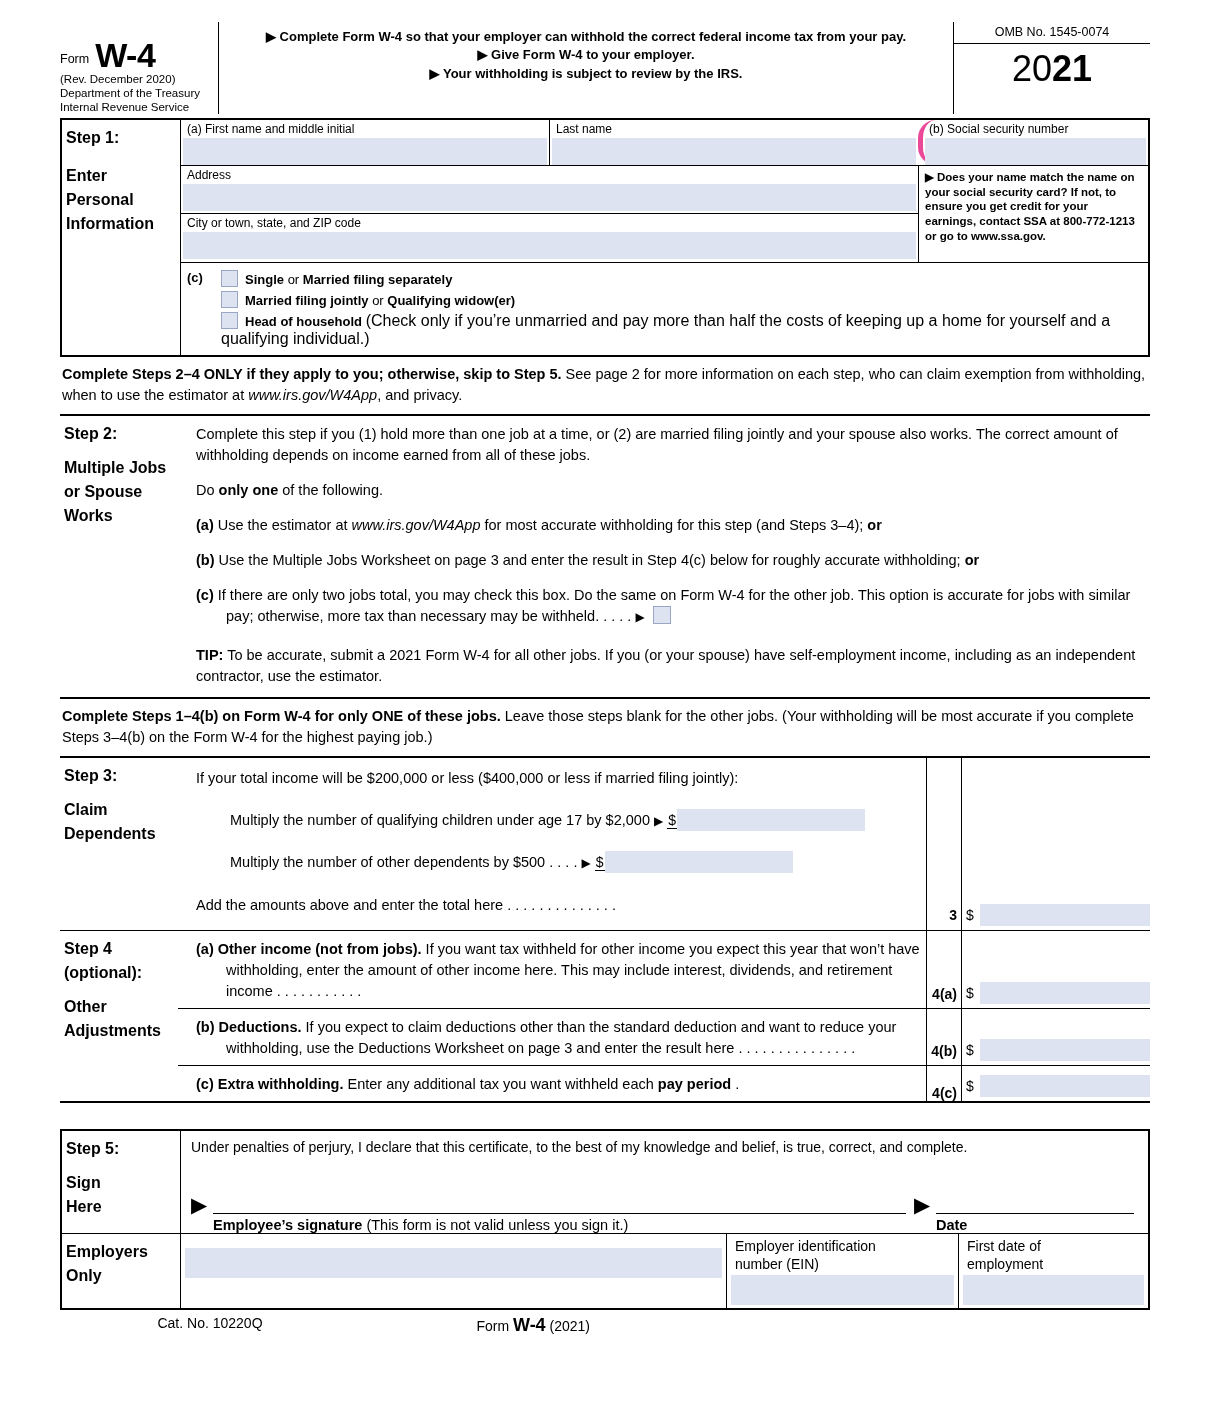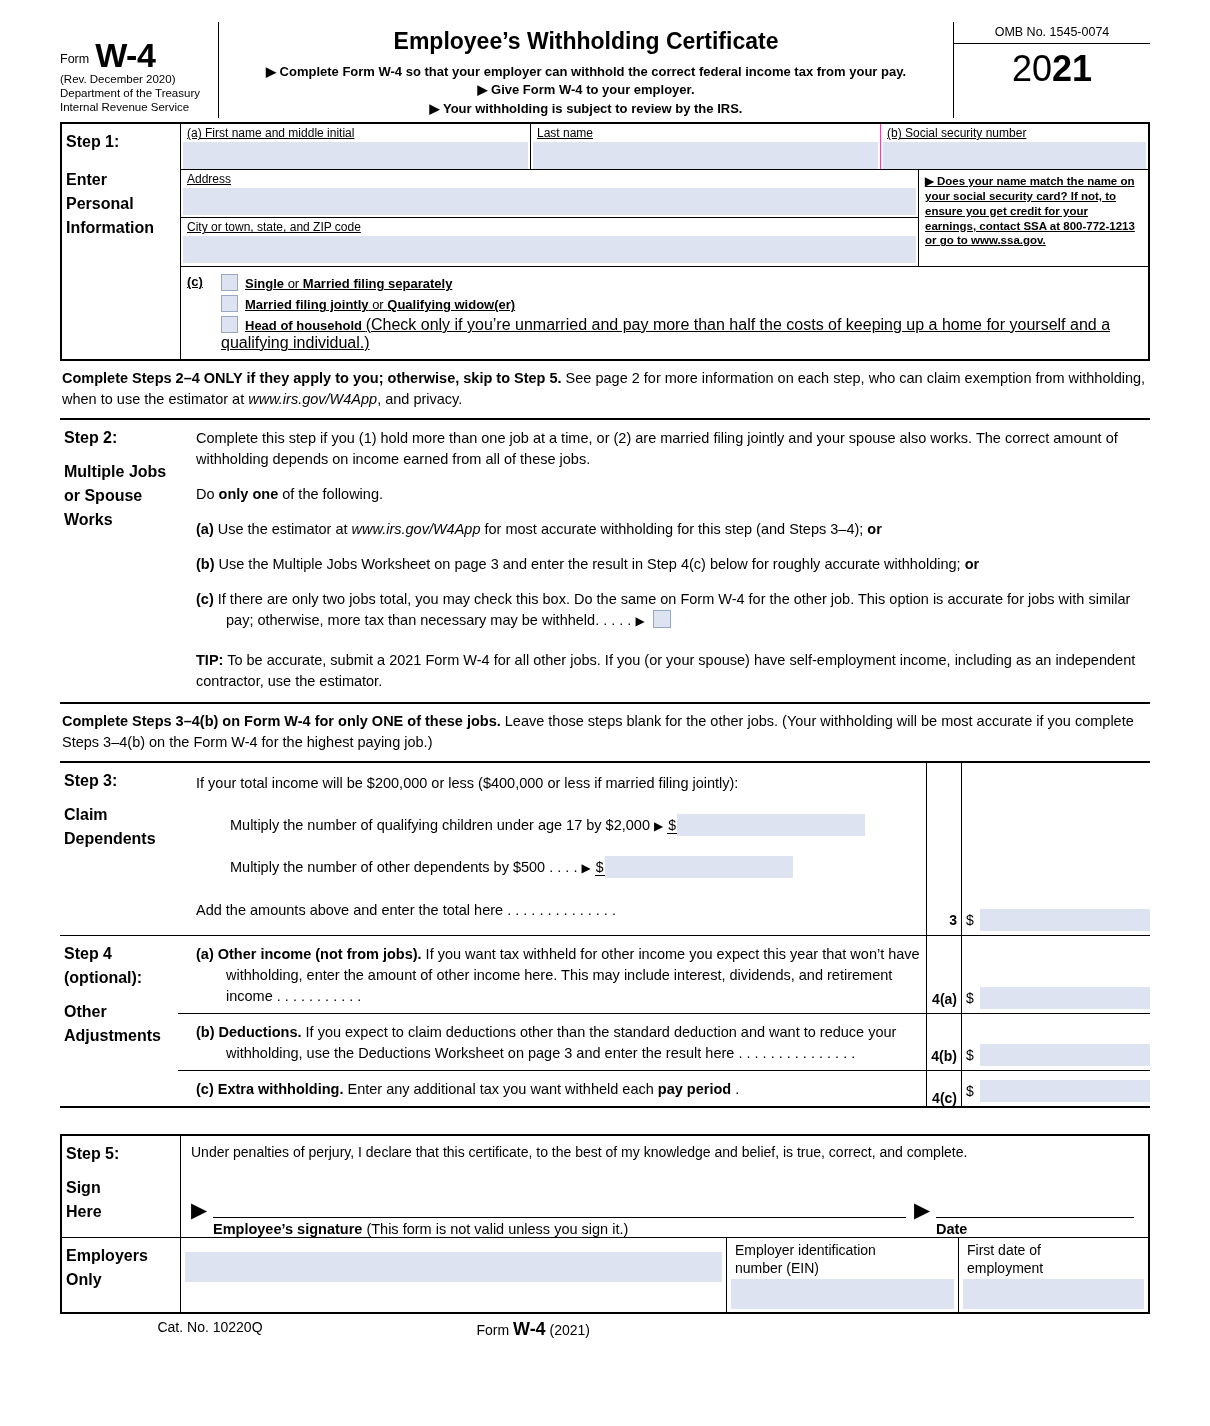--- a/index.html
+++ b/index.html
@@ -103,21 +103,20 @@
   }
   .step1-label {
     width: 118px;
     padding: 6px 4px 4px 4px;
     box-sizing: border-box;
   }
   .step1-body {
     flex: 1;
     border-left: 1px solid #000;
     font-family: "Liberation Sans", sans-serif;
-    text-decoration: underline;
   }
   .s1row { display: flex; }
   .s1cell { position: relative; box-sizing: border-box; }
   .s1cap { font-size: 12px; padding: 2px 0 0 6px; }
   .s1field { height: 27px; margin: 2px 2px 0 2px; }
   .ssa-note {
     font-size: 11.5px;
     line-height: 1.28;
     padding: 4px 6px 2px 6px;
     font-family: "Liberation Sans", sans-serif;
@@ -282,21 +281,20 @@
     <div class="hdr-left">
       <div class="formline">
         <span class="formword">Form</span>
         <span class="w4">W-4</span>
       </div>
       <div>(Rev. December 2020)</div>
       <div>Department of the Treasury</div>
       <div>Internal Revenue Service</div>
     </div>
     <div class="hdr-center">
-      <div class="hdr-title">Employee’s Withholding Certificate</div>
       <div class="hdr-sub">▶ Complete Form W-4 so that your employer can withhold the correct federal income tax from your pay.</div>
       <div class="hdr-sub">▶ Give Form W-4 to your employer.</div>
       <div class="hdr-sub">▶ Your withholding is subject to review by the IRS.</div>
     </div>
     <div class="hdr-right">
       <div class="omb">OMB No. 1545-0074</div>
       <div class="year">
         <span class="light">20</span><b>21</b>
       </div>
     </div>
@@ -314,21 +312,21 @@
 
       <div class="s1row" style="border-bottom:1px solid #000;">
         <div class="s1cell" style="flex:1;">
           <div class="s1cap"><span>(a)   First name and middle initial</span></div>
           <div class="s1field fill"></div>
         </div>
         <div class="s1cell" style="flex:1;border-left:1px solid #000;">
           <div class="s1cap"><span>Last name</span></div>
           <div class="s1field fill"></div>
         </div>
-        <div class="s1cell" style="width:268px;border-left:1px solid #ec4899;">
+        <div class="s1cell" style="width:230px;border-left:5px solid #ec4899;border-radius:18px;">
           <div class="s1cap"><span>(b)   Social security number</span></div>
           <div class="s1field fill"></div>
         </div>
       </div>
 
       <div class="s1row">
         <div class="s1cell" style="flex:1;">
           <div style="border-bottom:1px solid #000;">
             <div class="s1cap"><span>Address</span></div>
             <div class="s1field fill" style="margin-bottom:2px;"></div>
@@ -391,21 +389,21 @@
       <p class="hang" style="margin-bottom:18px;">
         <b>(c)</b><span> If there are only two jobs total, you may check this box. Do the same on Form W-4 for the other job. This option is accurate for jobs with similar pay; otherwise, more tax than necessary may be withheld</span><span>.   .   .   .   .   </span><span class="arrow">▶</span><span class="ck-inline"></span>
       </p>
       <p>
         <b>TIP:</b><span> To be accurate, submit a 2021 Form W-4 for all other jobs. If you (or your spouse) have self-employment income, including as an independent contractor, use the estimator.</span>
       </p>
     </div>
   </div>
 
   <div class="band">
-    <b>Complete Steps 3–4(b) on Form W-4 for only ONE of these jobs.</b><span> Leave those steps blank for the other jobs. (Your withholding will be most accurate if you complete Steps 3–4(b) on the Form W-4 for the highest paying job.)</span>
+    <b>Complete Steps 1–4(b) on Form W-4 for only ONE of these jobs.</b><span> Leave those steps blank for the other jobs. (Your withholding will be most accurate if you complete Steps 3–4(b) on the Form W-4 for the highest paying job.)</span>
   </div>
 
   <div class="steprow" style="border-bottom:1px solid #000;">
     <div class="step-col step-label">
       <div>Step 3:</div>
       <div style="height:10px"></div>
       <div>Claim</div>
       <div>Dependents</div>
     </div>
     <div style="flex:1;">

